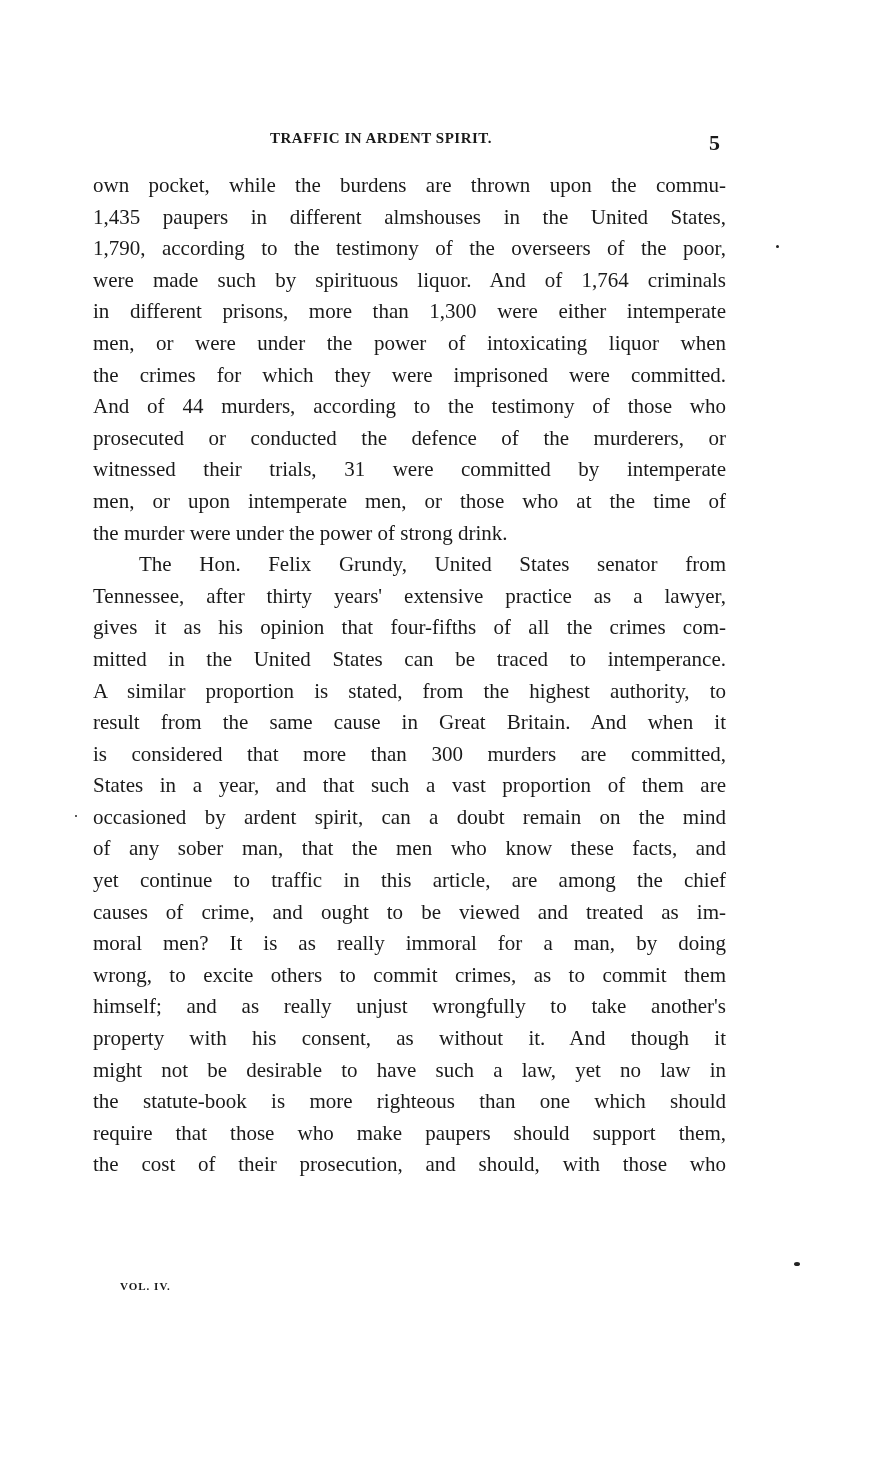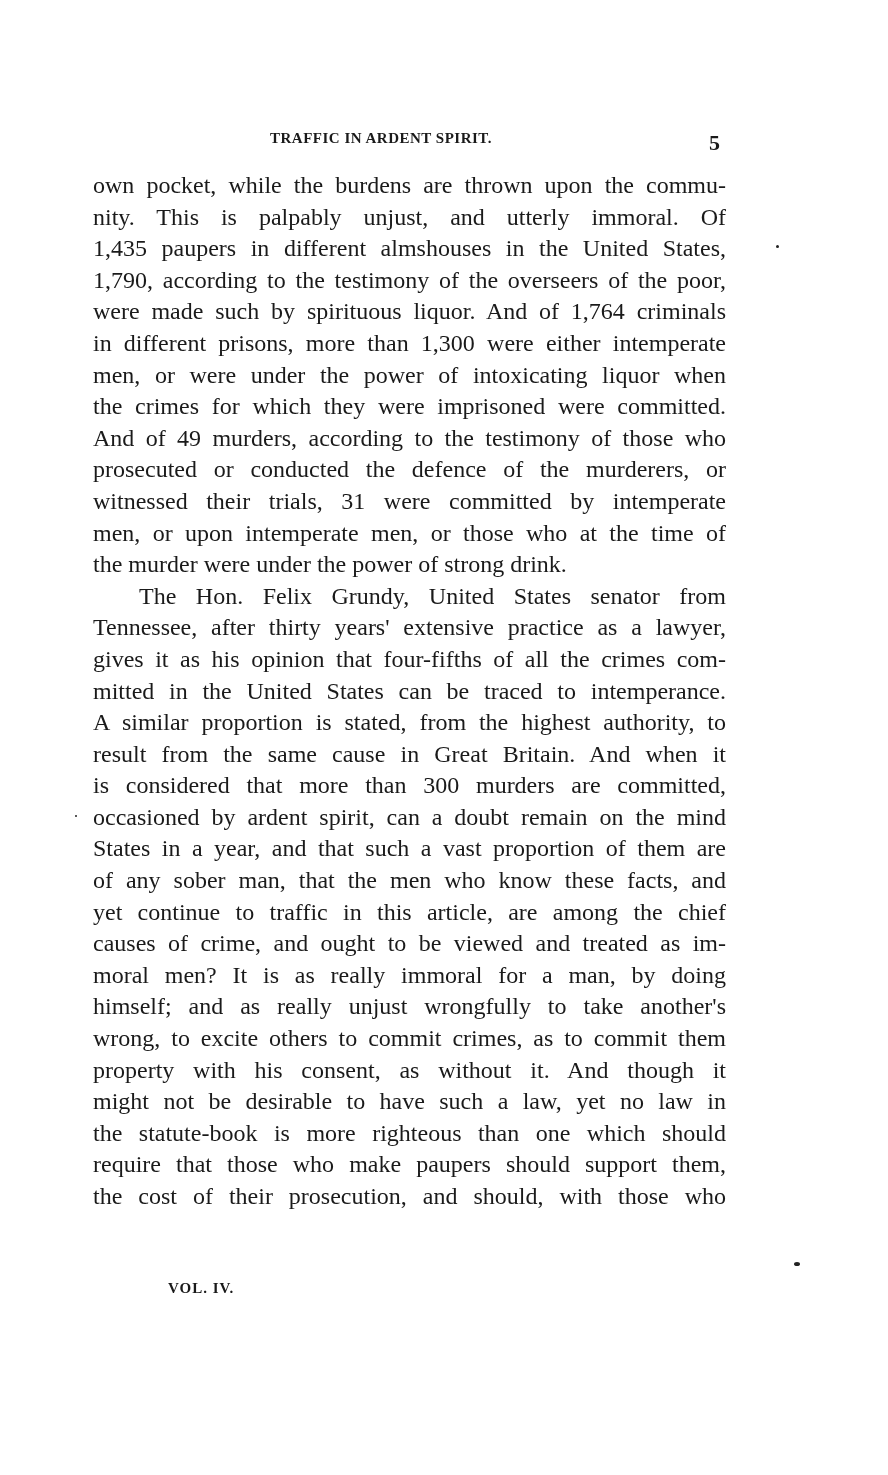--- a/index.html
+++ b/index.html
@@ -1,65 +1,64 @@
 <!DOCTYPE html>
 <html><head>
 <meta charset="utf-8">
 <style>
   html, body { margin: 0; padding: 0; background: #ffffff; }
   body { width: 888px; height: 1475px; position: relative; overflow: hidden; }
   .page { position: absolute; left: 0; top: 0; width: 888px; height: 1117px; background: #fff; color: #1a1a1a; font-family: "Liberation Serif", "DejaVu Serif", serif; }
   .running-head { position: absolute; top: 130px; left: 270px; font-size: 15px; letter-spacing: 0.5px; font-weight: bold; }
   .page-number { position: absolute; top: 130px; left: 709px; font-size: 22px; font-weight: bold; }
   .body-text { position: absolute; top: 170px; left: 93px; width: 633px; }
-  .line { display: block; height: 31.6px; line-height: 31.6px; font-size: 24px; white-space: nowrap; text-align: justify; text-align-last: justify; }
+  .line { display: block; height: 31.6px; line-height: 31.6px; font-size: 21px; white-space: nowrap; text-align: justify; text-align-last: justify; }
   .line.last { text-align-last: left; }
   .line.indent { padding-left: 46px; }
-  .signature { position: absolute; top: 1280px; left: 120px; font-size: 15px; letter-spacing: 1px; font-weight: bold; margin-left: 48px; }
+  .signature { position: absolute; top: 1280px; left: 120px; font-size: 11px; letter-spacing: 1px; font-weight: bold; }
   .speck { position: absolute; background: #222; border-radius: 50%; }
 </style>
 </head>
 <body>
 
 <div class="page">
   <div class="running-head">TRAFFIC IN ARDENT SPIRIT.</div>
   <div class="page-number">5</div>
 
   <div class="body-text">
     <div>
       <span class="line">own pocket, while the burdens are thrown upon the commu-</span>
-      <span class="line">nity.  This is palpably unjust, and utterly immoral.  Of</span>
       <span class="line">1,435 paupers in different almshouses in the United States,</span>
       <span class="line">1,790, according to the testimony of the overseers of the poor,</span>
       <span class="line">were made such by spirituous liquor.  And of 1,764 criminals</span>
       <span class="line">in different prisons, more than 1,300 were either intemperate</span>
       <span class="line">men, or were under the power of intoxicating liquor when</span>
       <span class="line">the crimes for which they were imprisoned were committed.</span>
-      <span class="line">And of 49 murders, according to the testimony of those who</span>
+      <span class="line">And of 44 murders, according to the testimony of those who</span>
       <span class="line">prosecuted or conducted the defence of the murderers, or</span>
       <span class="line">witnessed their trials, 31 were committed by intemperate</span>
       <span class="line">men, or upon intemperate men, or those who at the time of</span>
       <span class="line last">the murder were under the power of strong drink.</span>
     </div>
     <div>
       <span class="line indent">The Hon. Felix Grundy, United States senator from</span>
       <span class="line">Tennessee, after thirty years' extensive practice as a lawyer,</span>
       <span class="line">gives it as his opinion that four-fifths of all the crimes com-</span>
       <span class="line">mitted in the United States can be traced to intemperance.</span>
       <span class="line">A similar proportion is stated, from the highest authority, to</span>
       <span class="line">result from the same cause in Great Britain.  And when it</span>
       <span class="line">is considered that more than 300 murders are committed,</span>
+      <span class="line">States in a year, and that such a vast proportion of them are</span>
       <span class="line">occasioned by ardent spirit, can a doubt remain on the mind</span>
-      <span class="line">States in a year, and that such a vast proportion of them are</span>
       <span class="line">of any sober man, that the men who know these facts, and</span>
       <span class="line">yet continue to traffic in this article, are among the chief</span>
       <span class="line">causes of crime, and ought to be viewed and treated as im-</span>
       <span class="line">moral men?  It is as really immoral for a man, by doing</span>
+      <span class="line">wrong, to excite others to commit crimes, as to commit them</span>
       <span class="line">himself; and as really unjust wrongfully to take another's</span>
-      <span class="line">wrong, to excite others to commit crimes, as to commit them</span>
       <span class="line">property with his consent, as without it.  And though it</span>
       <span class="line">might not be desirable to have such a law, yet no law in</span>
       <span class="line">the statute-book is more righteous than one which should</span>
       <span class="line">require that those who make paupers should support them,</span>
       <span class="line">the cost of their prosecution, and should, with those who</span>
     </div>
   </div>
 
   <div class="signature">VOL. IV.</div>
 

